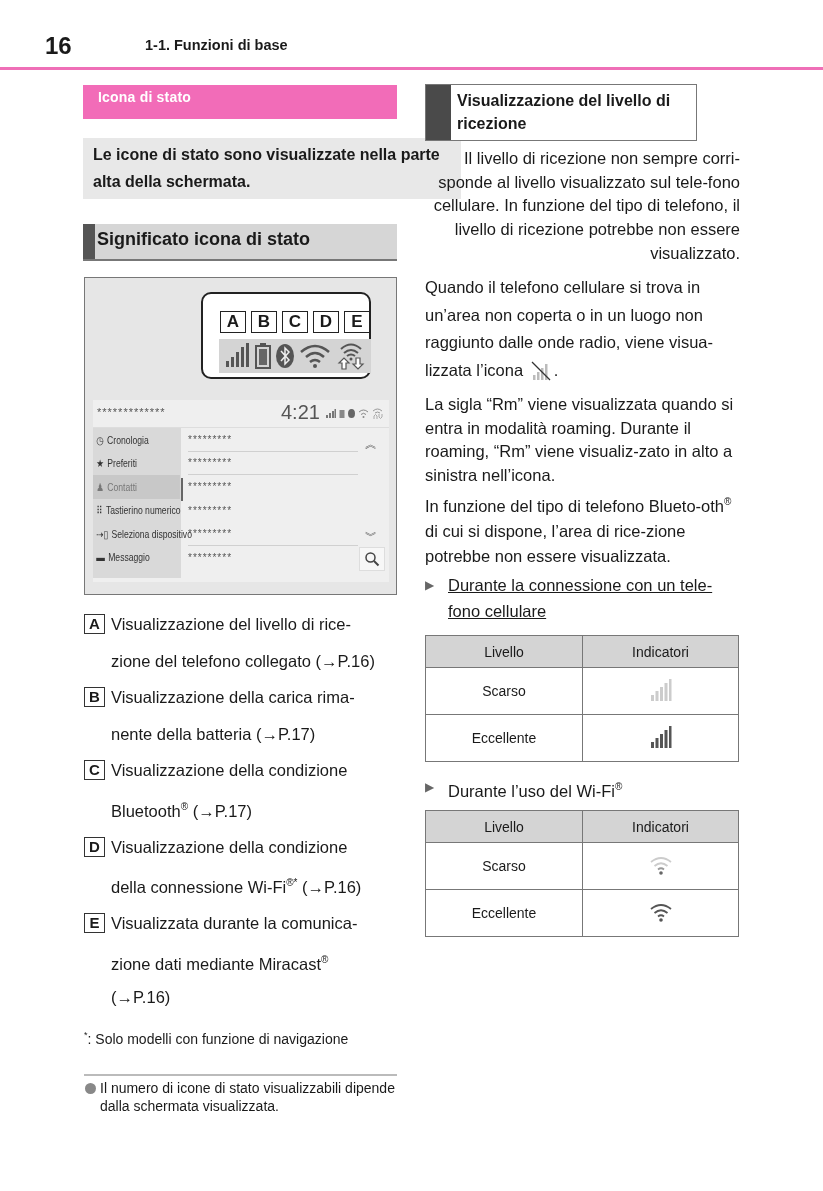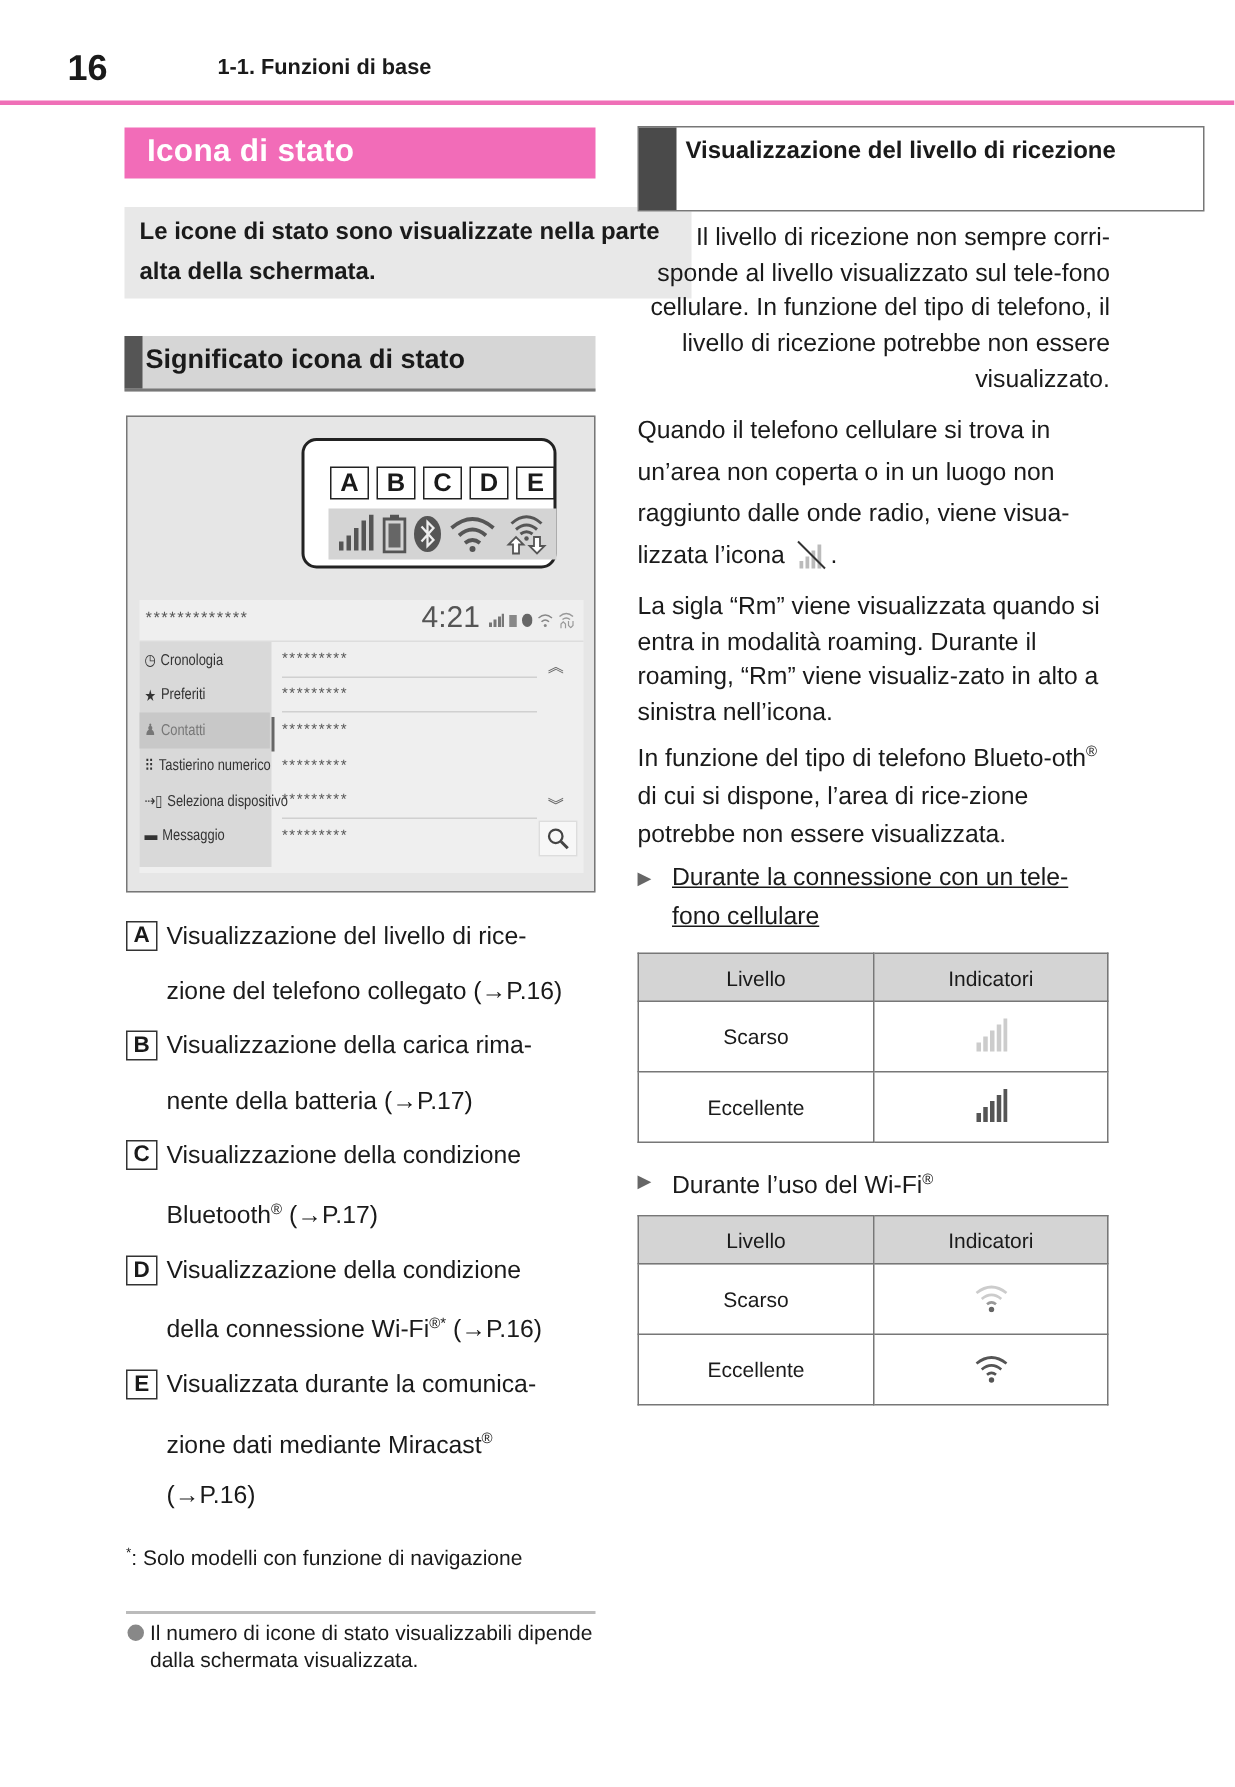--- a/index.html
+++ b/index.html
@@ -4,21 +4,21 @@
 <style>
   * { box-sizing: border-box; margin: 0; padding: 0; }
   html, body { width: 823px; height: 1191px; background: #fff; overflow: hidden; }
   body { font-family: "Liberation Sans", sans-serif; color: #1a1a1a; position: relative; }
 
   .page-num { position: absolute; left: 45px; top: 32px; font-size: 24px; font-weight: bold; }
   .chapter { position: absolute; left: 145px; top: 37px; font-size: 14.5px; font-weight: bold; }
   .top-rule { position: absolute; left: 0; top: 67px; width: 823px; height: 3px; background: #ef6fb7; }
 
   
-  .pink-head { position: absolute; left: 83px; top: 85px; width: 314px; height: 34px; background: #f26cb8; color: #fff; font-weight: bold; font-size: 21px; padding: 4px 0 0 15px; letter-spacing: 0.2px; }
+  .pink-head { position: absolute; left: 83px; top: 85px; width: 314px; height: 34px; background: #f26cb8; color: #fff; font-weight: bold; font-size: 14px; padding: 4px 0 0 15px; letter-spacing: 0.2px; }
   .intro-box { position: absolute; left: 83px; top: 138px; width: 378px; height: 61px; background: #e8e8e8; font-weight: bold; font-size: 16px; line-height: 27px; padding: 3px 0 0 10px; }
   .sub-head { position: absolute; left: 83px; top: 224px; width: 314px; height: 37px; background: #d6d6d6; border-bottom: 2px solid #777; font-weight: bold; font-size: 18px; padding: 5px 0 0 14px; }
   .sub-head::before { content: ""; position: absolute; left: 0; top: 0; width: 12px; height: 100%; background: #555; }
 
   .figure { position: absolute; left: 84px; top: 277px; width: 313px; height: 318px; border: 1.5px solid #777; background: #e6e6e6; }
   .callout { position: absolute; left: 116px; top: 14px; width: 170px; height: 87px; background: #fff; border: 2px solid #222; border-radius: 10px; }
   .callout-tail { position: absolute; left: 262px; top: 99px; width: 0; height: 0; }
   .letters { position: absolute; left: 17px; top: 17px; display: flex; gap: 5px; }
   .letter { width: 26px; height: 22px; border: 1.5px solid #222; font-weight: bold; font-size: 17px; text-align: center; line-height: 20px; }
   .icon-strip { position: absolute; left: 16px; top: 45px; width: 152px; height: 34px; background: #d4d4d4; display: flex; align-items: center; justify-content: space-around; padding: 0 3px; }
@@ -44,21 +44,21 @@
   .leg-key { position: absolute; left: 0; top: 8px; width: 21px; height: 20px; border: 1.2px solid #333; font-weight: bold; font-size: 15px; line-height: 18px; text-align: center; }
   .leg-item sup { font-size: 10px; }
   .footnote { position: absolute; left: 84px; top: 1030px; font-size: 14px; }
   .footnote sup { font-size: 9px; }
 
   .note-rule { position: absolute; left: 84px; top: 1074px; width: 313px; height: 2px; background: #bbb; }
   .note { position: absolute; left: 84px; top: 1079px; width: 313px; font-size: 14px; line-height: 18px; padding-left: 16px; }
   .note .bullet { position: absolute; left: 1px; top: 4px; width: 11px; height: 11px; border-radius: 50%; background: #888; }
 
   
-  .r-head { position: absolute; left: 425px; top: 84px; width: 378px; height: 57px; border: 1.5px solid #777; background: #fff; font-weight: bold; font-size: 16px; line-height: 23px; padding: 4px 0 0 31px; }
+  .r-head { position: absolute; left: 425px; top: 84px; width: 272px; height: 57px; border: 1.5px solid #777; background: #fff; font-weight: bold; font-size: 16px; line-height: 23px; padding: 4px 0 0 31px; }
   .r-head::before { content: ""; position: absolute; left: 0; top: 0; width: 25px; height: 100%; background: #4a4a4a; }
   .r-text { position: absolute; left: 425px; width: 315px; font-size: 16.5px; line-height: 23.7px; }
   .r-text sup { font-size: 10px; }
   .nosig { display: inline-block; vertical-align: middle; margin: 0 2px; }
   .tri { position: absolute; left: 425px; font-size: 16.5px; line-height: 26px; padding-left: 23px; width: 315px; }
   .tri::before { content: "▶"; position: absolute; left: 0; top: 0; font-size: 12px; color: #666; }
   .tri sup { font-size: 10px; }
 
   table.lv { position: absolute; left: 425px; width: 314px; border-collapse: collapse; font-size: 14px; }
   table.lv th { background: #d4d4d4; font-weight: normal; height: 32px; border: 1px solid #777; }

